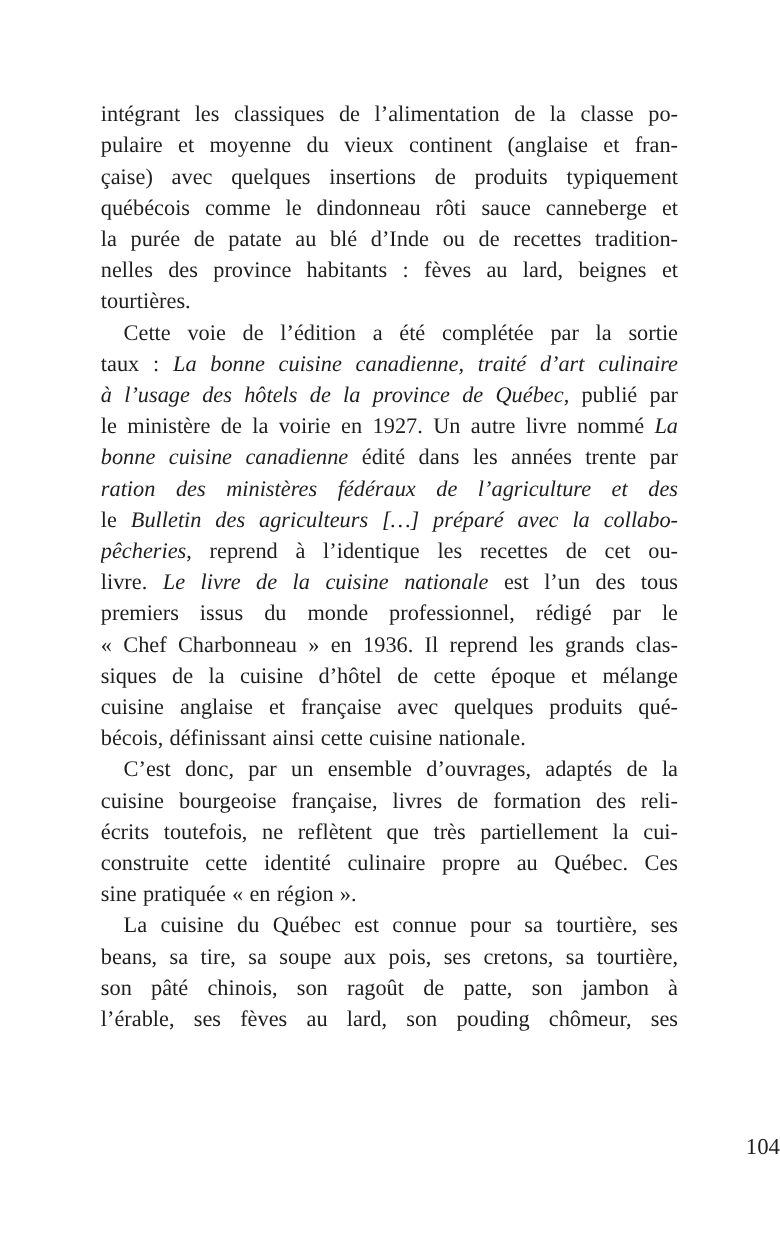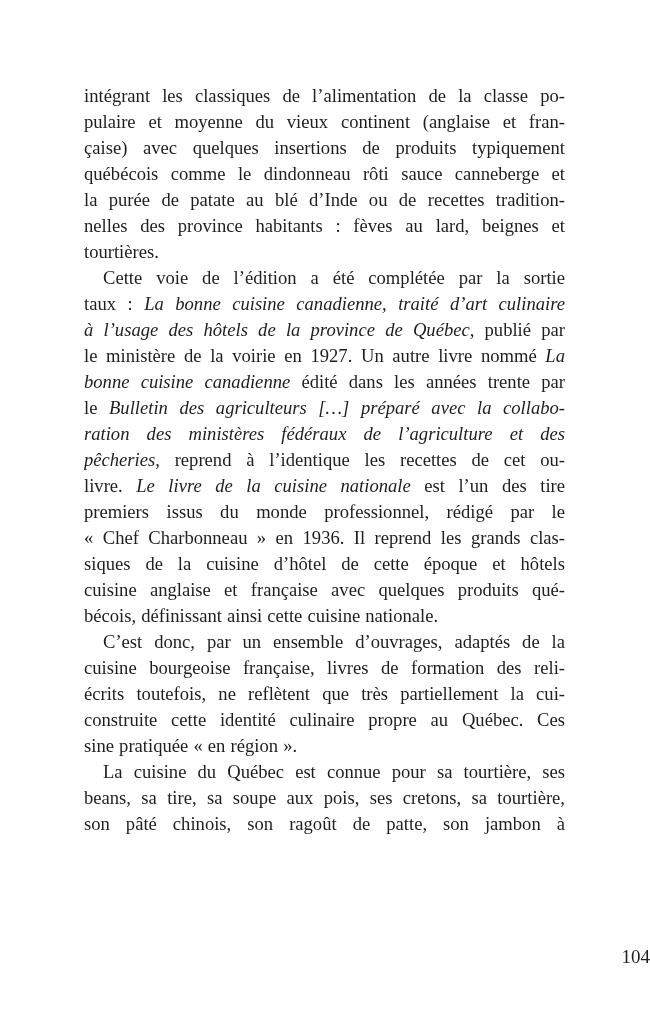--- a/index.html
+++ b/index.html
@@ -64,32 +64,33 @@
       <div class="line j"><span>çaise) avec quelques insertions de produits typiquement</span></div>
       <div class="line j"><span>québécois comme le dindonneau rôti sauce canneberge et</span></div>
       <div class="line j"><span>la purée de patate au blé d’Inde ou de recettes tradition-</span></div>
       <div class="line j"><span>nelles des province habitants : fèves au lard, beignes et</span></div>
       <div class="line"><span>tourtières.</span></div>
       <div class="line j ind"><span>Cette voie de l’édition a été complétée par la sortie</span></div>
       <div class="line j"><span>taux : </span><span class="it">La bonne cuisine canadienne, traité d’art culinaire</span></div>
       <div class="line j"><span class="it">à l’usage des hôtels de la province de Québec</span><span>, publié par</span></div>
       <div class="line j"><span>le ministère de la voirie en 1927. Un autre livre nommé </span><span class="it">La</span></div>
       <div class="line j"><span class="it">bonne cuisine canadienne</span><span> édité dans les années trente par</span></div>
+      <div class="line j"><span class="it">ration des ministères fédéraux de l’agriculture et des</span></div>
       <div class="line j"><span>le </span><span class="it">Bulletin des agriculteurs […] préparé avec la collabo-</span></div>
-      <div class="line j"><span class="it">ration des ministères fédéraux de l’agriculture et des</span></div>
       <div class="line j"><span class="it">pêcheries</span><span>, reprend à l’identique les recettes de cet ou-</span></div>
-      <div class="line j"><span>livre. </span><span class="it">Le livre de la cuisine nationale</span><span> est l’un des tire</span></div>
+      <div class="line j"><span>livre. </span><span class="it">Le livre de la cuisine nationale</span><span> est l’un des tous</span></div>
       <div class="line j"><span>premiers issus du monde professionnel, rédigé par le</span></div>
       <div class="line j"><span>« Chef Charbonneau » en 1936. Il reprend les grands clas-</span></div>
-      <div class="line j"><span>siques de la cuisine d’hôtel de cette époque et hôtels</span></div>
+      <div class="line j"><span>siques de la cuisine d’hôtel de cette époque et mélange</span></div>
       <div class="line j"><span>cuisine anglaise et française avec quelques produits qué-</span></div>
       <div class="line"><span>bécois, définissant ainsi cette cuisine nationale.</span></div>
       <div class="line j ind"><span>C’est donc, par un ensemble d’ouvrages, adaptés de la</span></div>
       <div class="line j"><span>cuisine bourgeoise française, livres de formation des reli-</span></div>
       <div class="line j"><span>écrits toutefois, ne reflètent que très partiellement la cui-</span></div>
       <div class="line j"><span>construite cette identité culinaire propre au Québec. Ces</span></div>
       <div class="line"><span>sine pratiquée « en région ».</span></div>
       <div class="line j ind"><span>La cuisine du Québec est connue pour sa tourtière, ses</span></div>
       <div class="line j"><span>beans, sa tire, sa soupe aux pois, ses cretons, sa tourtière,</span></div>
       <div class="line j"><span>son pâté chinois, son ragoût de patte, son jambon à</span></div>
+      <div class="line j"><span>l’érable, ses fèves au lard, son pouding chômeur, ses</span></div>
     </div>
   <div class="page-number">104</div>
 </div>
 
 </body></html>

